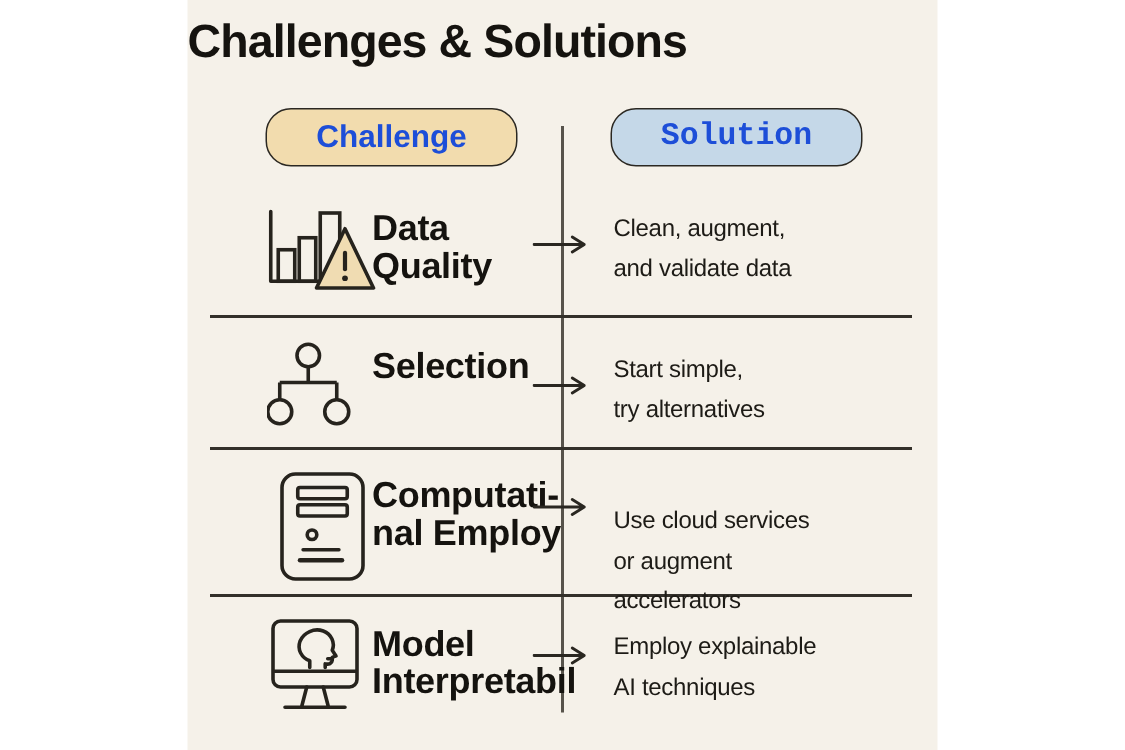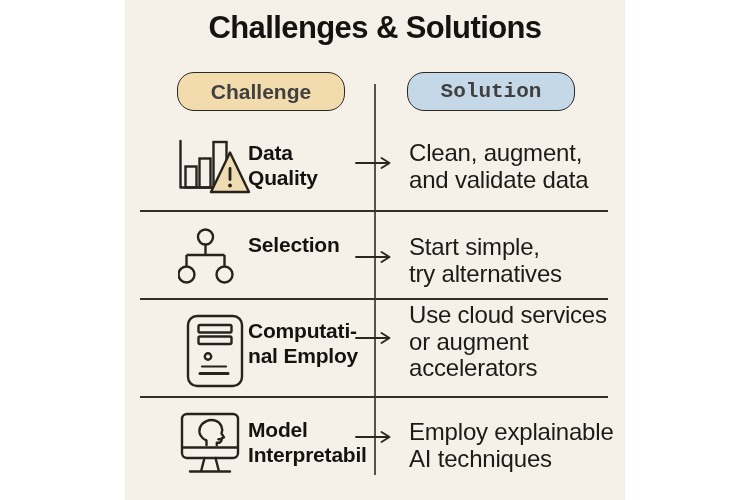--- a/index.html
+++ b/index.html
@@ -7,45 +7,45 @@
     width:750px; height:500px; background:#ffffff;
     font-family:"Liberation Sans", sans-serif; overflow:hidden;
   }
   .page { position:relative; width:750px; height:500px; background:#ffffff; }
   .figure {
     position:absolute; left:125px; top:0; width:500px; height:500px;
     background:#f5f1e9;
   }
   .title {
     position:absolute; top:10px; left:0; width:100%;
-    text-align:center; font-size:31px; font-weight:700;
+    text-align:left; font-size:31px; font-weight:700;
     letter-spacing:-0.6px; color:#15130f;
   }
   .pill {
     position:absolute; top:72px; width:168px; height:39px;
     border:1.6px solid #2b2822; border-radius:17px;
     display:flex; align-items:center; justify-content:center;
-    font-size:21px; font-weight:700; color:#404040;
+    font-size:21px; font-weight:700; color:#1d4ed8;
   }
   .pill-challenge { left:52px;  background:#f2dcae; }
   .pill-solution  { left:282px; background:#c5d8e8;font-family:Liberation Mono, monospace; }
   .vline {
     position:absolute; left:249px; top:84px; width:2.4px; height:391px;
     background:#57534b;
   }
   .hline {
     position:absolute; left:15px; width:468px; height:1.7px;
     background:#33302a;
   }
   .challenge-label {
-    position:absolute; left:123px; font-size:21px; font-weight:700;
+    position:absolute; left:123px; font-size:24px; font-weight:700;
     line-height:24.5px; color:#15130f; letter-spacing:-0.2px;
   }
   .solution-text {
-    position:absolute; left:284px; font-size:24px; font-weight:400;
+    position:absolute; left:284px; font-size:16px; font-weight:400;
     line-height:26.5px; color:#1d1b16; letter-spacing:-0.2px;
   }
   .challenge-label span, .solution-text span { display:block; }
   .icon, .arrow { position:absolute; }
   .stroke { fill:none; stroke:#26231d; stroke-width:2.4; }
   .round  { stroke-linecap:round; stroke-linejoin:round; }
 </style>
 </head>
 <body>
 
@@ -112,21 +112,21 @@
       <path class="round" d="M16 52.5 H40" stroke="#26231d" stroke-width="2.2" fill="none"></path>
       <path class="round" d="M14 59.5 H42" stroke="#26231d" stroke-width="3" fill="none"></path>
     </svg>
     <div class="challenge-label" style="top:319px">
       <span>Computati-</span>
       <span>nal Employ</span>
     </div>
     <svg class="arrow" style="left:230px; top:331px" width="40" height="14" viewBox="0 0 40 14">
       <path class="round" d="M1 7 H33 M26.5 2 L34.5 7 L26.5 12" fill="none" stroke="#2a2721" stroke-width="1.9"></path>
     </svg>
-    <div class="solution-text" style="top:302px">
+    <div class="solution-text" style="top:335px">
       <span>Use cloud services</span>
       <span>or augment</span>
       <span>accelerators</span>
     </div>
 
     <svg class="icon" style="left:55px; top:412px" width="60" height="64" viewBox="0 0 60 64">
       <rect class="stroke" x="2" y="2" width="56" height="44" rx="5"></rect>
       <path class="stroke" d="M2 35.5 H58" stroke-width="2.2"></path>
       <path class="stroke round" stroke-width="2.2" d="M26.5 33 V28.5 C21 26.5 18 21 20 15.5 C22.5 9.5 29.5 6.5 35.5 8.7 C41 10.8 43.5 16.5 41.5 21.5 L44 25.3 L41.5 26.3 L41.5 28.2 C41.3 30.2 39.3 31.2 36.8 30.6 L36.8 33"></path>
       <path class="stroke round" d="M38.5 27.2 H41.3" stroke-width="1.8"></path>

